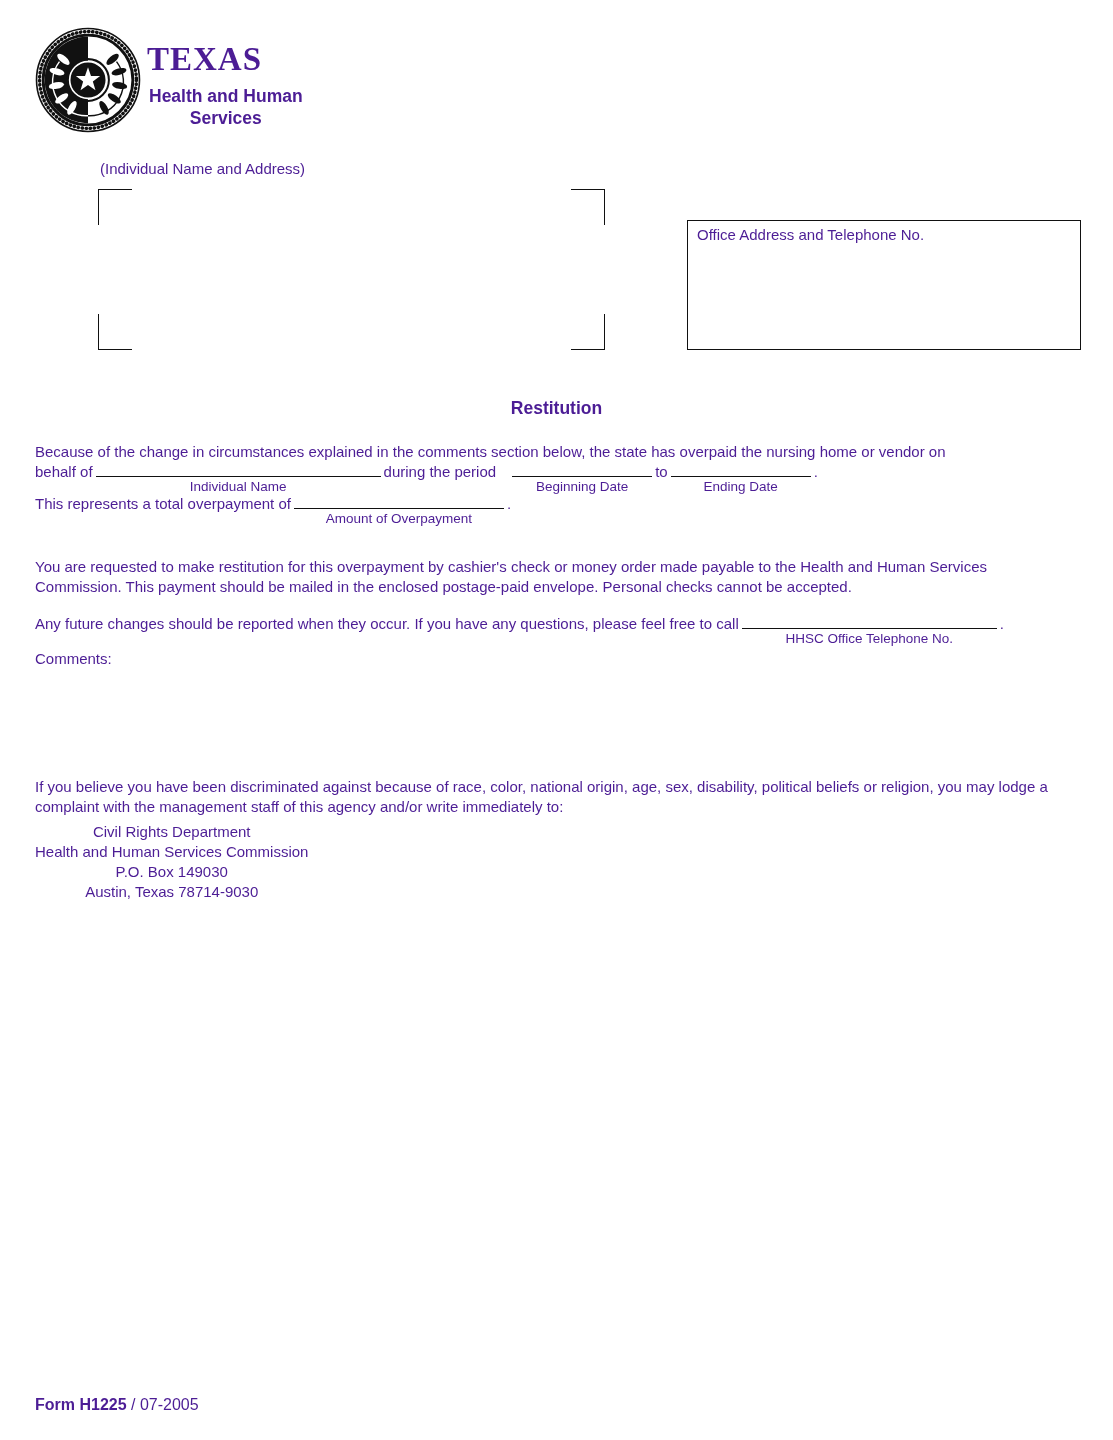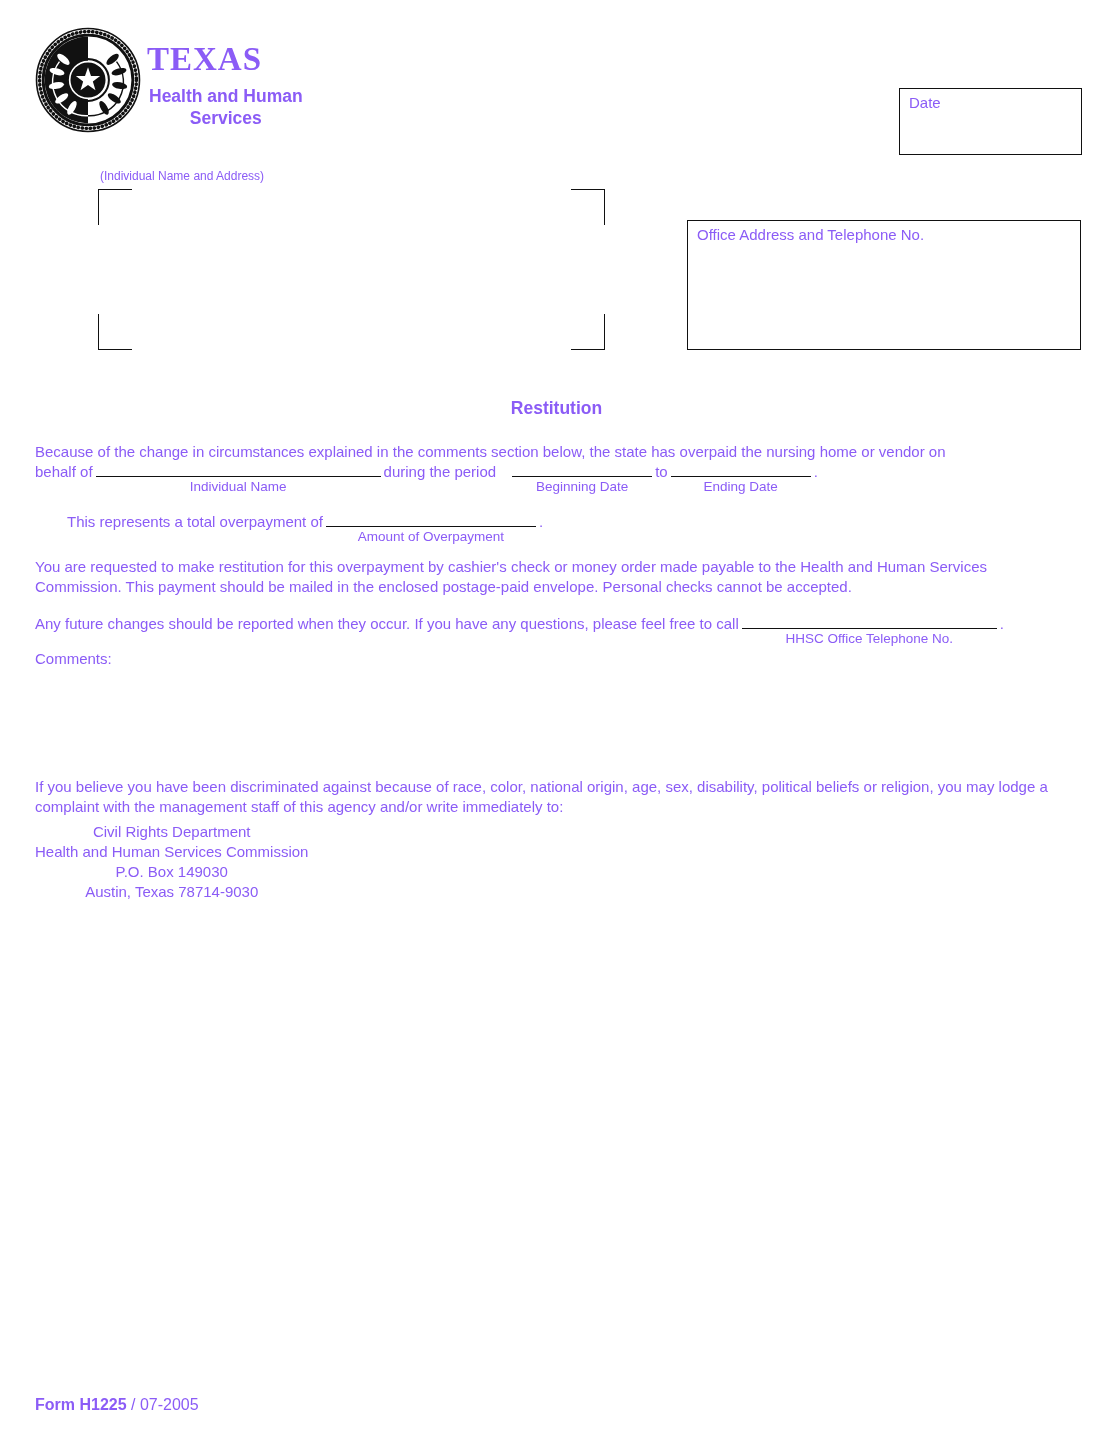--- a/index.html
+++ b/index.html
@@ -1,20 +1,20 @@
 <!DOCTYPE html>
 <html><head>
 <meta charset="utf-8">
 <style>
   html,body{margin:0;padding:0;background:#ffffff;}
   .page{
     position:relative;
     width:1113px;height:1440px;
     background:#ffffff;
-    color:#8b5cf6;
+    color:#4c1d95;
     font-family:"Liberation Sans","DejaVu Sans",sans-serif;
     overflow:hidden;
   }
   
   .seal{position:absolute;left:35px;top:27px;width:106px;height:106px;}
   .brand{
     position:absolute;left:147px;top:42px;
     font-family:"Liberation Serif","DejaVu Serif",serif;
     font-weight:700;font-size:33px;letter-spacing:1px;line-height:34px;
   }
@@ -27,21 +27,21 @@
     position:absolute;border:1.6px solid #111111;background:#ffffff;
     box-sizing:border-box;display:flex;flex-direction:column;
     font-size:15px;line-height:18px;
   }
   .field-box .lbl{padding:5px 8px 0 9px;}
   .field-box .fill{flex:1;}
   .box-date{left:899px;top:88px;width:183px;height:67px;z-index:2;}
   .box-staff{left:687px;top:153.5px;width:394px;height:68px;z-index:1;}
   .box-office{left:687px;top:220px;width:394px;height:130px;z-index:1;}
   
-  .recipient-label{position:absolute;left:100px;top:169px;font-size:12px;}
+  .recipient-label{position:absolute;left:100px;top:160px;font-size:15px;}
   .crop{position:absolute;width:34px;height:36px;border:0 solid #111111;box-sizing:border-box;}
   .crop.tl{left:98px;top:189px;border-left-width:1.5px;border-top-width:1.5px;}
   .crop.tr{left:571px;top:189px;border-right-width:1.5px;border-top-width:1.5px;}
   .crop.bl{left:98px;top:314px;border-left-width:1.5px;border-bottom-width:1.5px;}
   .crop.br{left:571px;top:314px;border-right-width:1.5px;border-bottom-width:1.5px;}
   .recipient-area{position:absolute;left:100px;top:191px;width:503px;height:157px;}
   
   .form-title{
     position:absolute;left:0;right:0;top:398px;text-align:center;
     font-weight:700;font-size:17.5px;
@@ -96,44 +96,40 @@
     <circle cx="52" cy="52" r="20.5" fill="none" stroke="#111111" stroke-width="2"></circle>
     <circle cx="52" cy="52" r="18" fill="#111111" stroke="#ffffff" stroke-width="1.6"></circle>
     <polygon fill="#ffffff" points="52,39.5 54.94,47.96 63.89,48.14 56.76,53.55 59.35,62.11 52,57 44.65,62.11 47.24,53.55 40.11,48.14 49.06,47.96"></polygon>
   </svg>
   <div class="brand">TEXAS</div>
   <div class="dept">
     <div>Health and Human</div>
     <div>Services</div>
   </div>
 
-  <div class="field-box box-date">
-    <div class="lbl">Date</div>
-    <div class="fill"></div>
-  </div>
   <div class="field-box box-office">
     <div class="lbl">Office Address and Telephone No.</div>
     <div class="fill"></div>
   </div>
 
   <div class="recipient-label">(Individual Name and Address)</div>
   <div class="recipient-area"></div>
   <div class="crop tl"></div>
   <div class="crop tr"></div>
   <div class="crop bl"></div>
   <div class="crop br"></div>
 
   <div class="form-title">Restitution</div>
 
   <div class="t" style="top:442px;width:1040px;">Because of the change in circumstances explained in the comments section below, the state has overpaid the nursing home or vendor on</div>
   <div class="t nowrap" style="top:460px;">
     <span>behalf of</span><span class="blank w-ind"><span class="cap">Individual Name</span></span><span>during the period</span><span class="blank w-date gap-l"><span class="cap">Beginning Date</span></span><span>to</span><span class="blank w-date"><span class="cap">Ending Date</span></span><span>.</span>
   </div>
 
-  <div class="t nowrap" style="top:510px;margin-left:32px;">
+  <div class="t nowrap" style="top:492px;">
     <span>This represents a total overpayment of</span><span class="blank w-amt"><span class="cap">Amount of Overpayment</span></span><span>.</span>
   </div>
 
   <div class="t para" style="top:557px;width:992px;">You are requested to make restitution for this overpayment by cashier's check or money order made payable to the Health and Human Services Commission. This payment should be mailed in the enclosed postage-paid envelope. Personal checks cannot be accepted.</div>
 
   <div class="t nowrap" style="top:612px;">
     <span>Any future changes should be reported when they occur. If you have any questions, please feel free to call</span><span class="blank w-phone"><span class="cap">HHSC Office Telephone No.</span></span><span>.</span>
   </div>
 
   <div class="t" style="top:649px;">Comments:</div>

